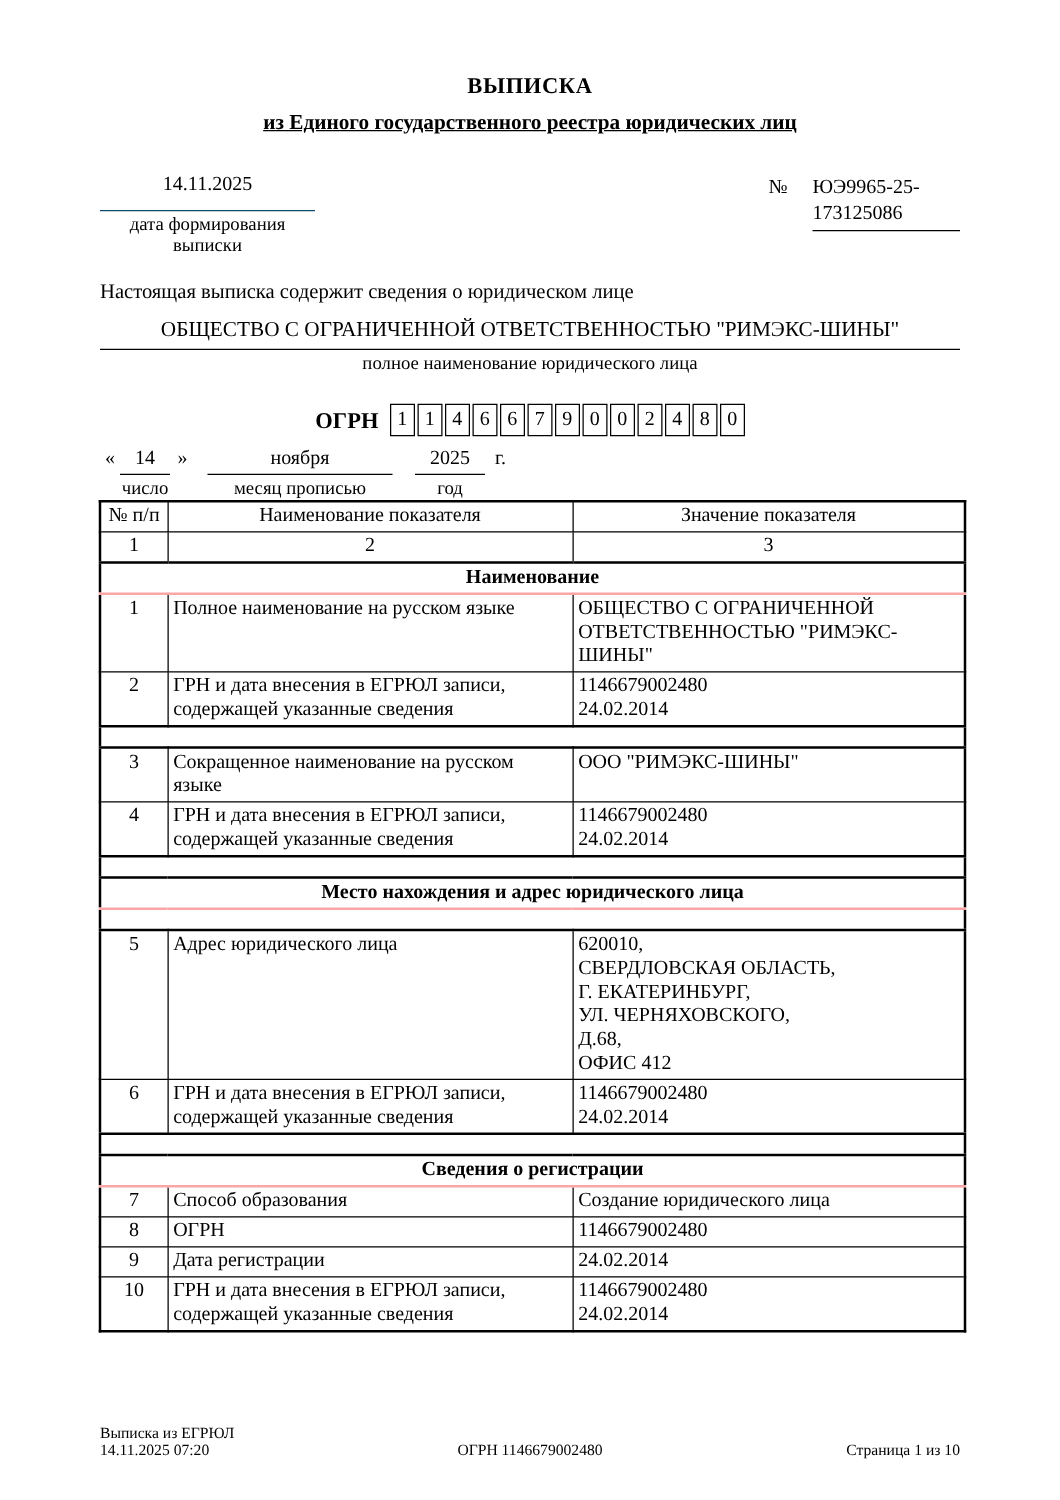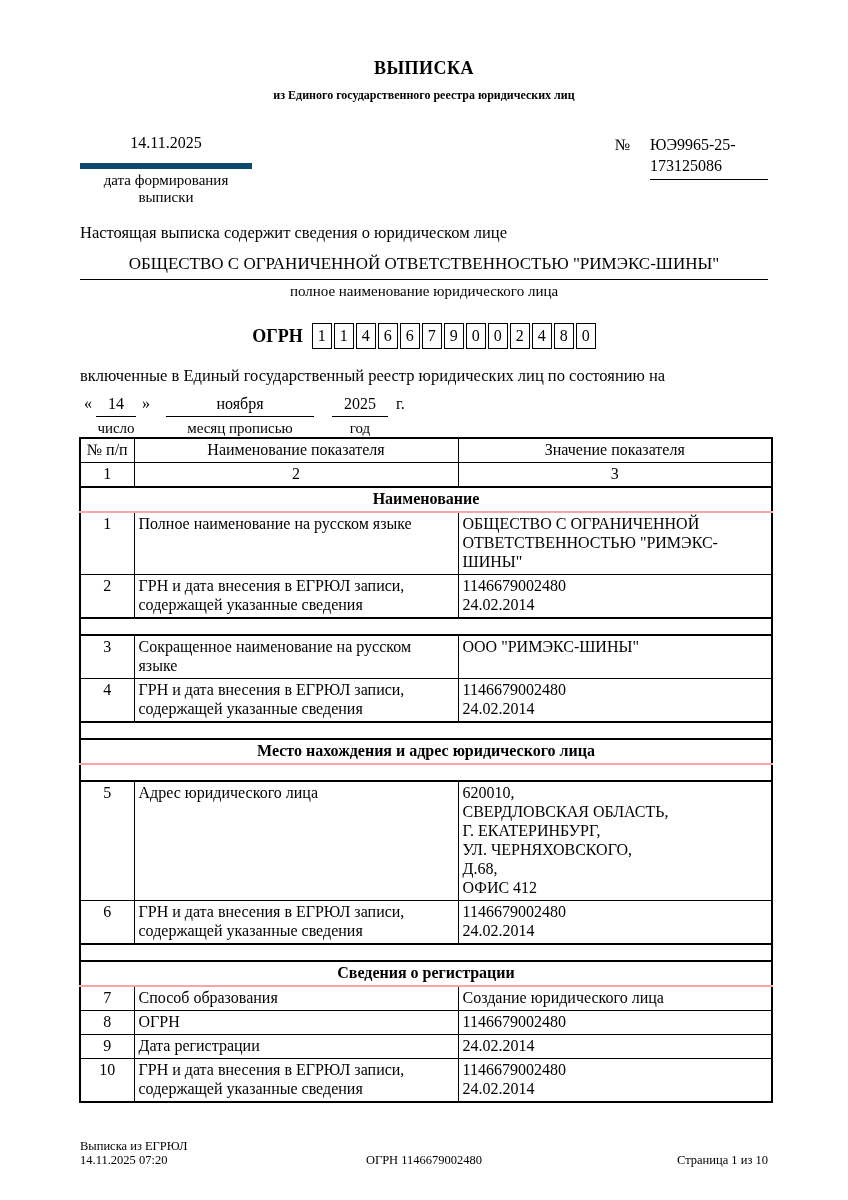--- a/index.html
+++ b/index.html
@@ -17,35 +17,36 @@
   .title {
     margin-top: 58px;
     text-align: center;
     font-size: 18px;
     font-weight: bold;
     letter-spacing: .5px;
   }
   .subtitle {
     margin-top: 9px;
     text-align: center;
-    font-size: 12px;
+    font-size: 17px;
     font-weight: bold;
+    text-decoration: underline;
   }
   
   .ref-row {
     margin-top: 31px;
     display: flex;
     justify-content: space-between;
     align-items: flex-start;
   }
   .date-group { width: 172px; text-align: center; }
   .date-value {
     font-size: 16px;
     padding-bottom: 11px;
-    border-bottom: 6px solid #0c4a6e;
+    border-bottom: 1px solid #0c4a6e;
   }
   .small-caption {
     font-size: 15px;
     padding-top: 3px;
     text-align: center;
   }
   .num-group { display: flex; gap: 20px; align-items: flex-start; }
   .num-sign { font-size: 16px; padding-top: 2px; }
   .num-value {
     width: 118px;
@@ -185,21 +186,20 @@
         <span class="digit-box">9</span>
         <span class="digit-box">0</span>
         <span class="digit-box">0</span>
         <span class="digit-box">2</span>
         <span class="digit-box">4</span>
         <span class="digit-box">8</span>
         <span class="digit-box">0</span>
       </span>
   </div>
 
-  <div class="included">включенные в Единый государственный реестр юридических лиц по состоянию на</div>
 
   <div class="date-words">
     <span class="dw-quote">«</span>
     <span class="dw-group dw-day">
       <div class="dw-val">14</div>
       <div class="small-caption">число</div>
     </span>
     <span class="dw-quote">»</span>
     <span class="dw-group dw-month">
       <div class="dw-val">ноября</div>

